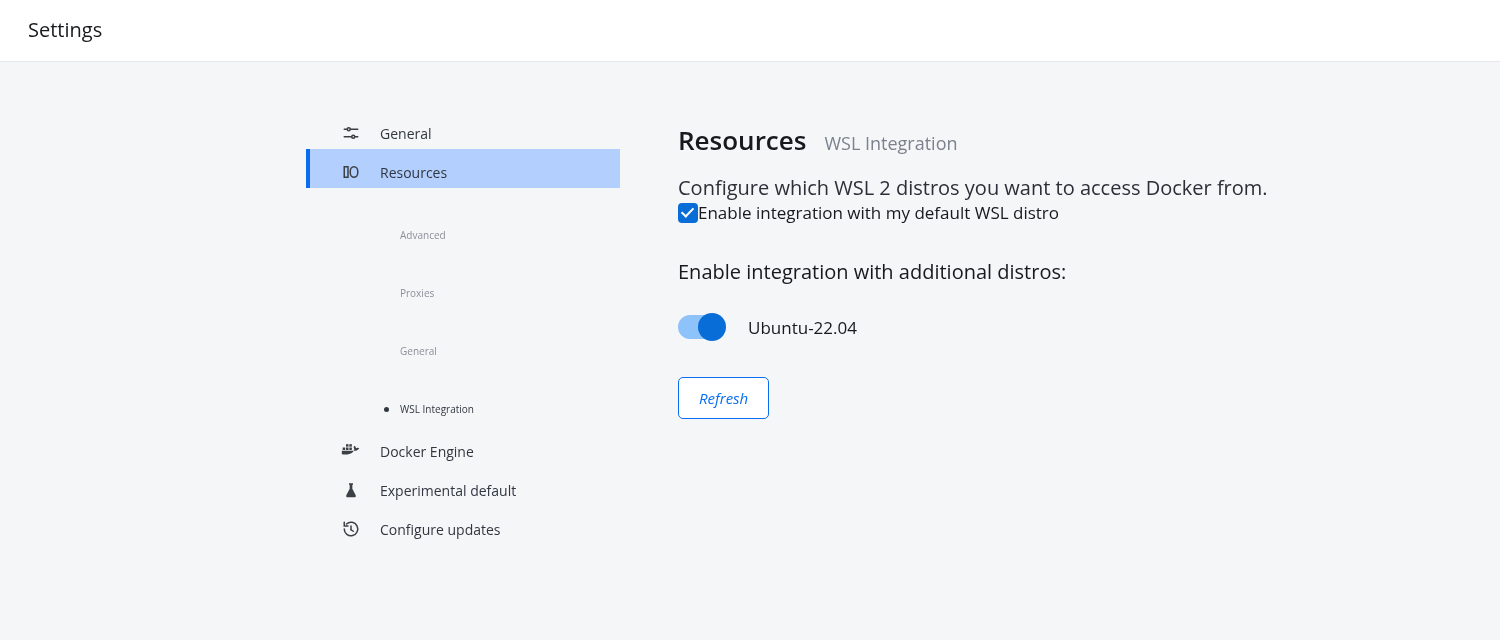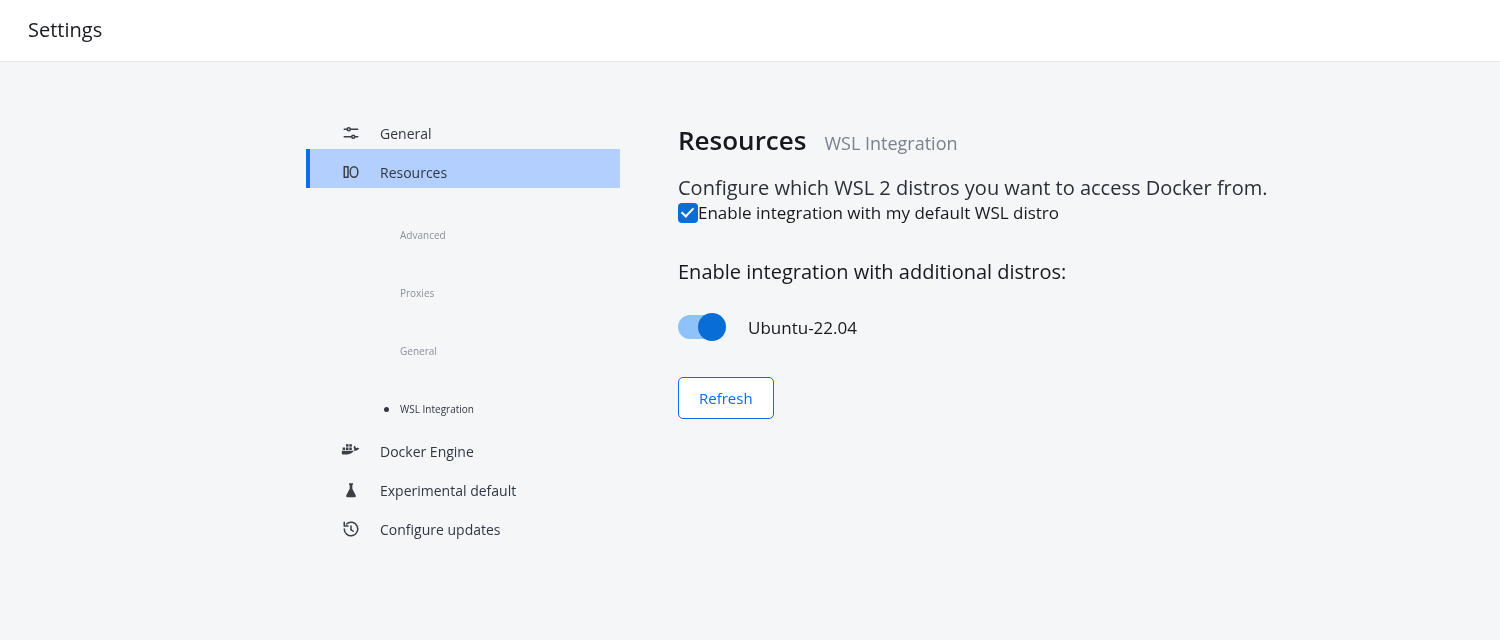--- a/index.html
+++ b/index.html
@@ -142,20 +142,21 @@
     .distro-name { font-size: 17px; color: #17191e; }
     .refresh-btn {
       border: 1px solid #0a6df0;
       background: #ffffff;
       color: #0a6df0;
       font-size: 15px;
       padding: 10px 20px;
       border-radius: 5px;
       cursor: pointer;
       font-family: inherit;
+      font-style: italic;
     }
     svg { display: block; }
   </style>
 </head>
 <body>
 
 <div class="header">
   <h1>Settings</h1>
 </div>
 

